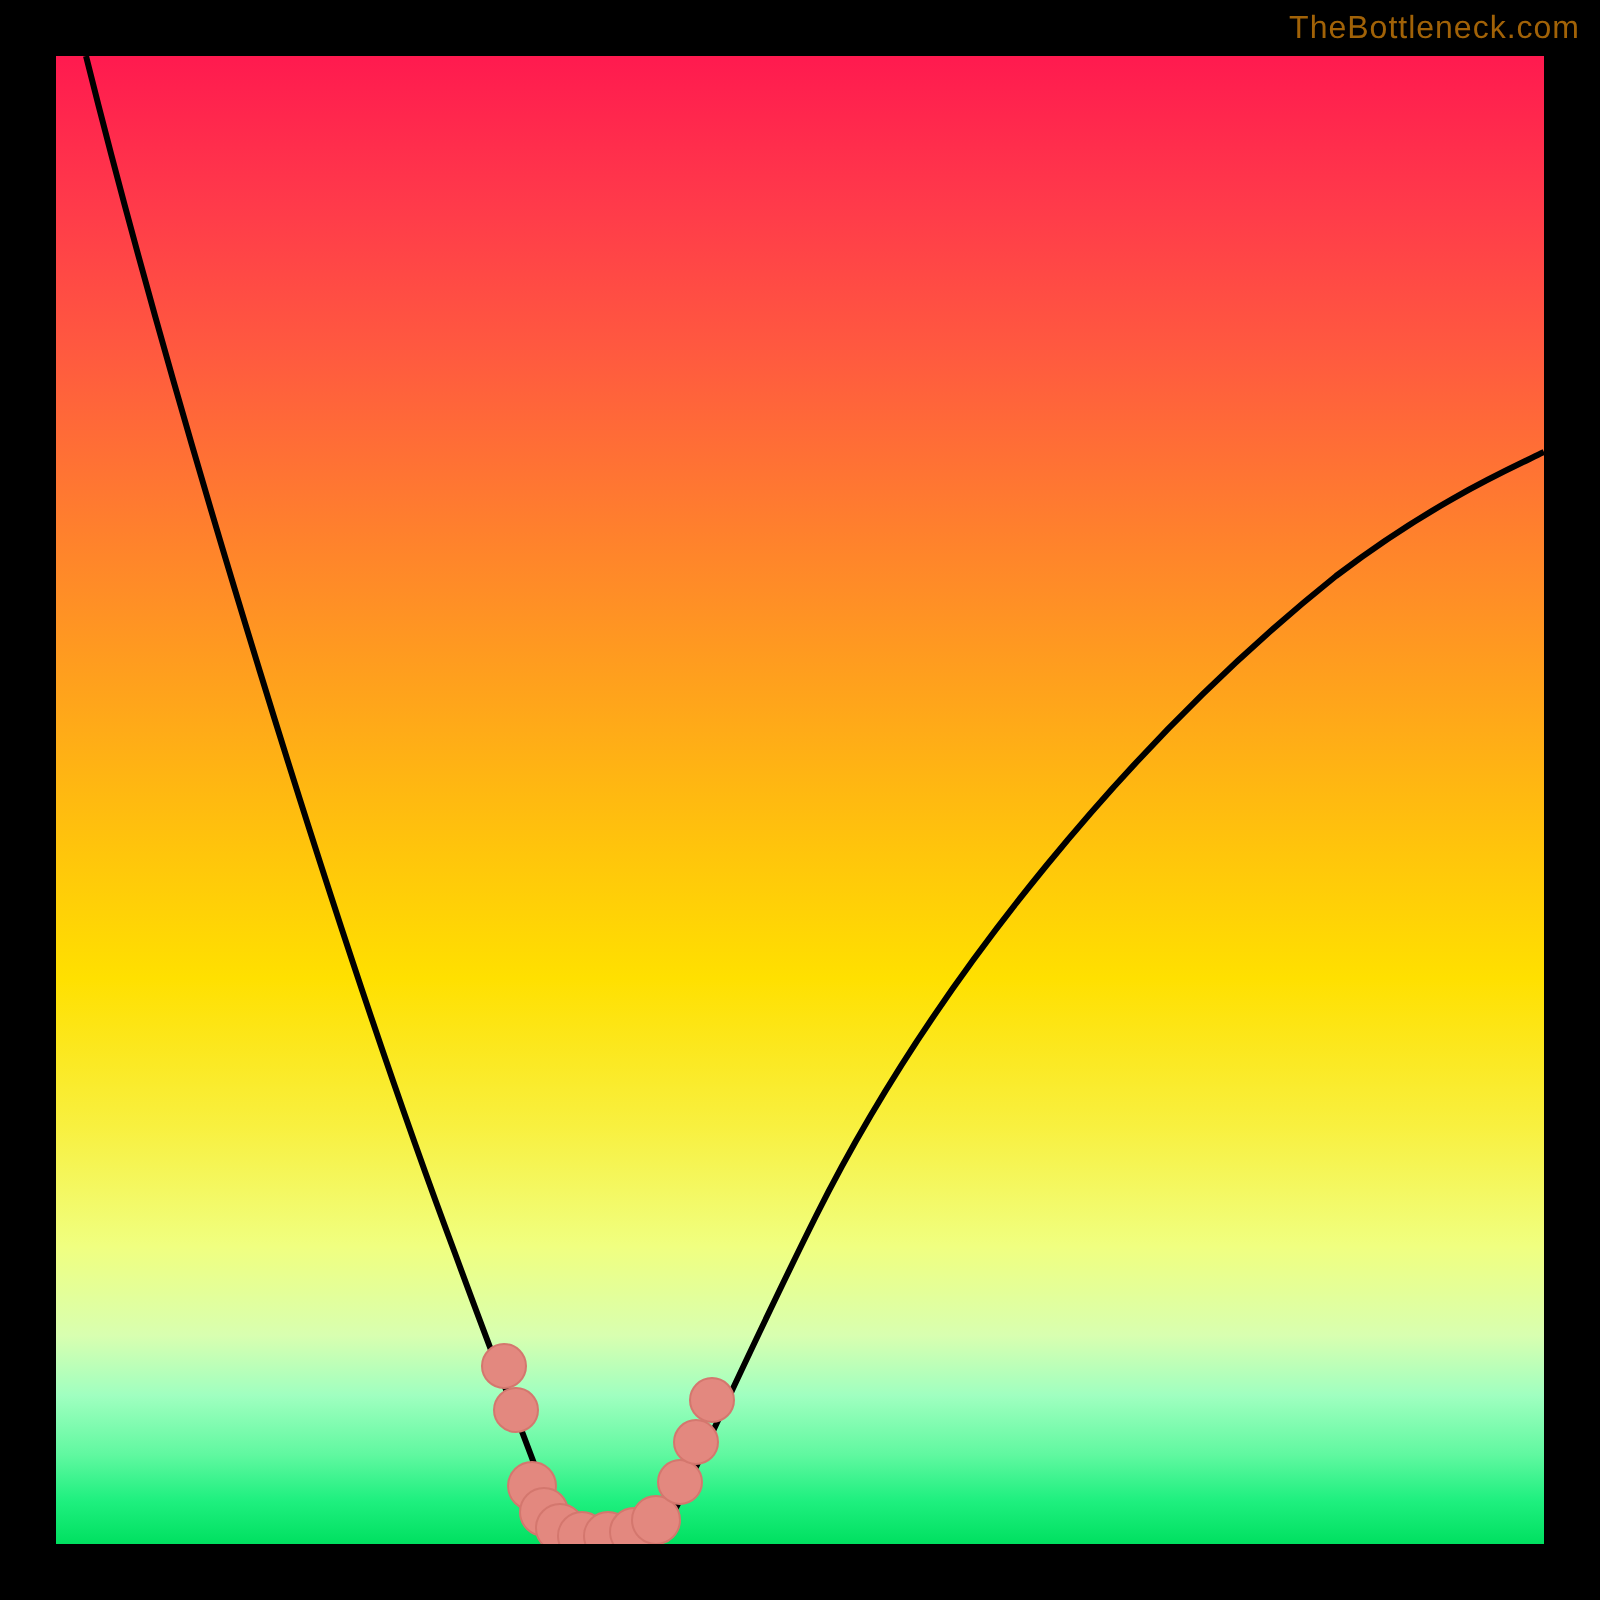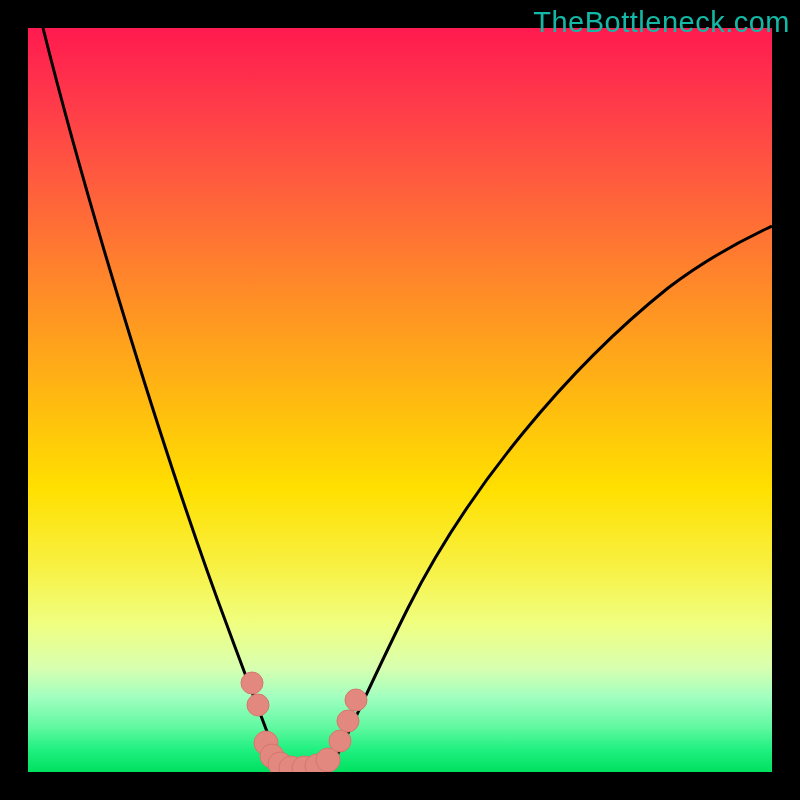--- a/index.html
+++ b/index.html
@@ -41,22 +41,22 @@
       #a0ffc0 90%,
       #60f8a0 94%,
       #20f080 97%,
       #00e060 100%
     );
   }
   .watermark {
     position: absolute;
     top: 6px;
     right: 10px;
-    color: #14b8a6;
-    font-size: 29px;
+    color: #a16207;
+    font-size: 16px;
     font-weight: 500;
     letter-spacing: 0.5px;
     font-family: Arial, sans-serif;
     user-select: none;
   }
   svg.curves {
     position: absolute;
     top: 28px;
     left: 28px;
     width: 744px;

